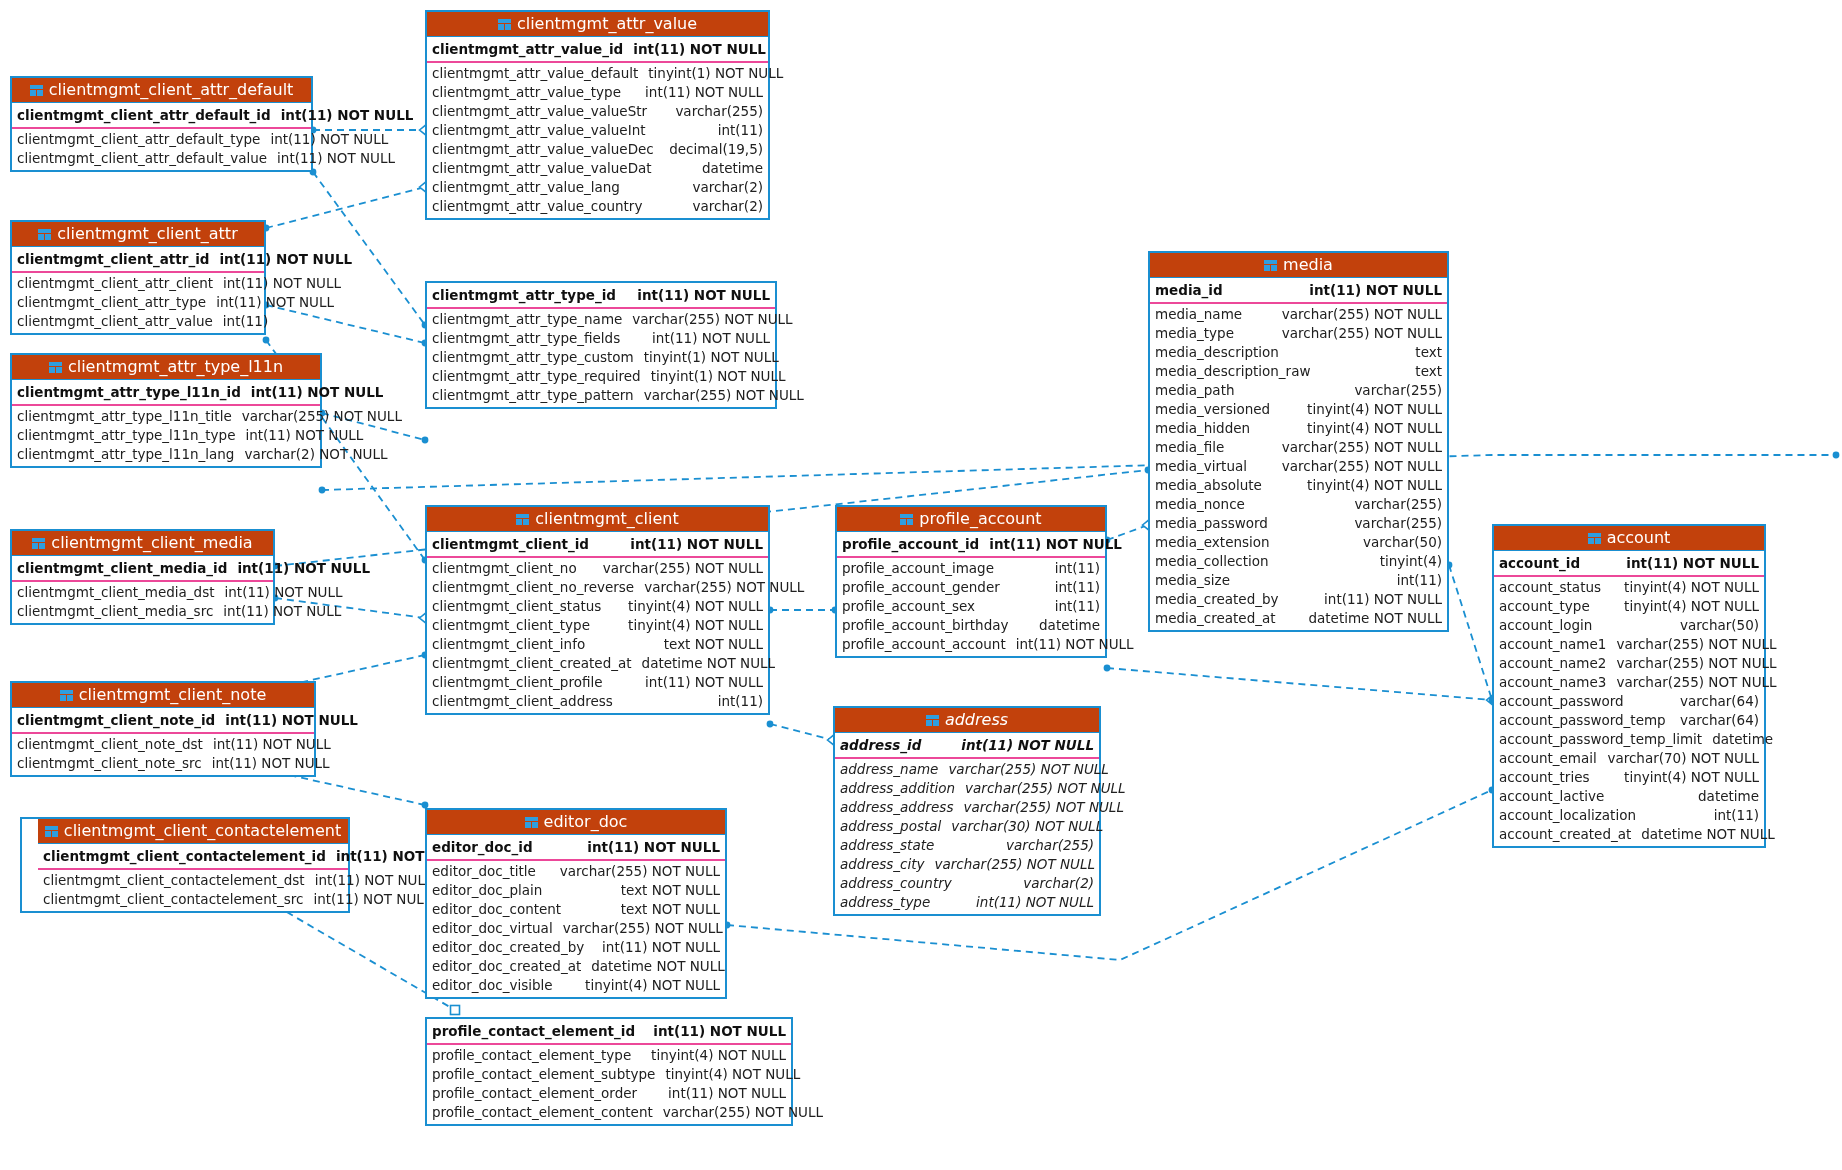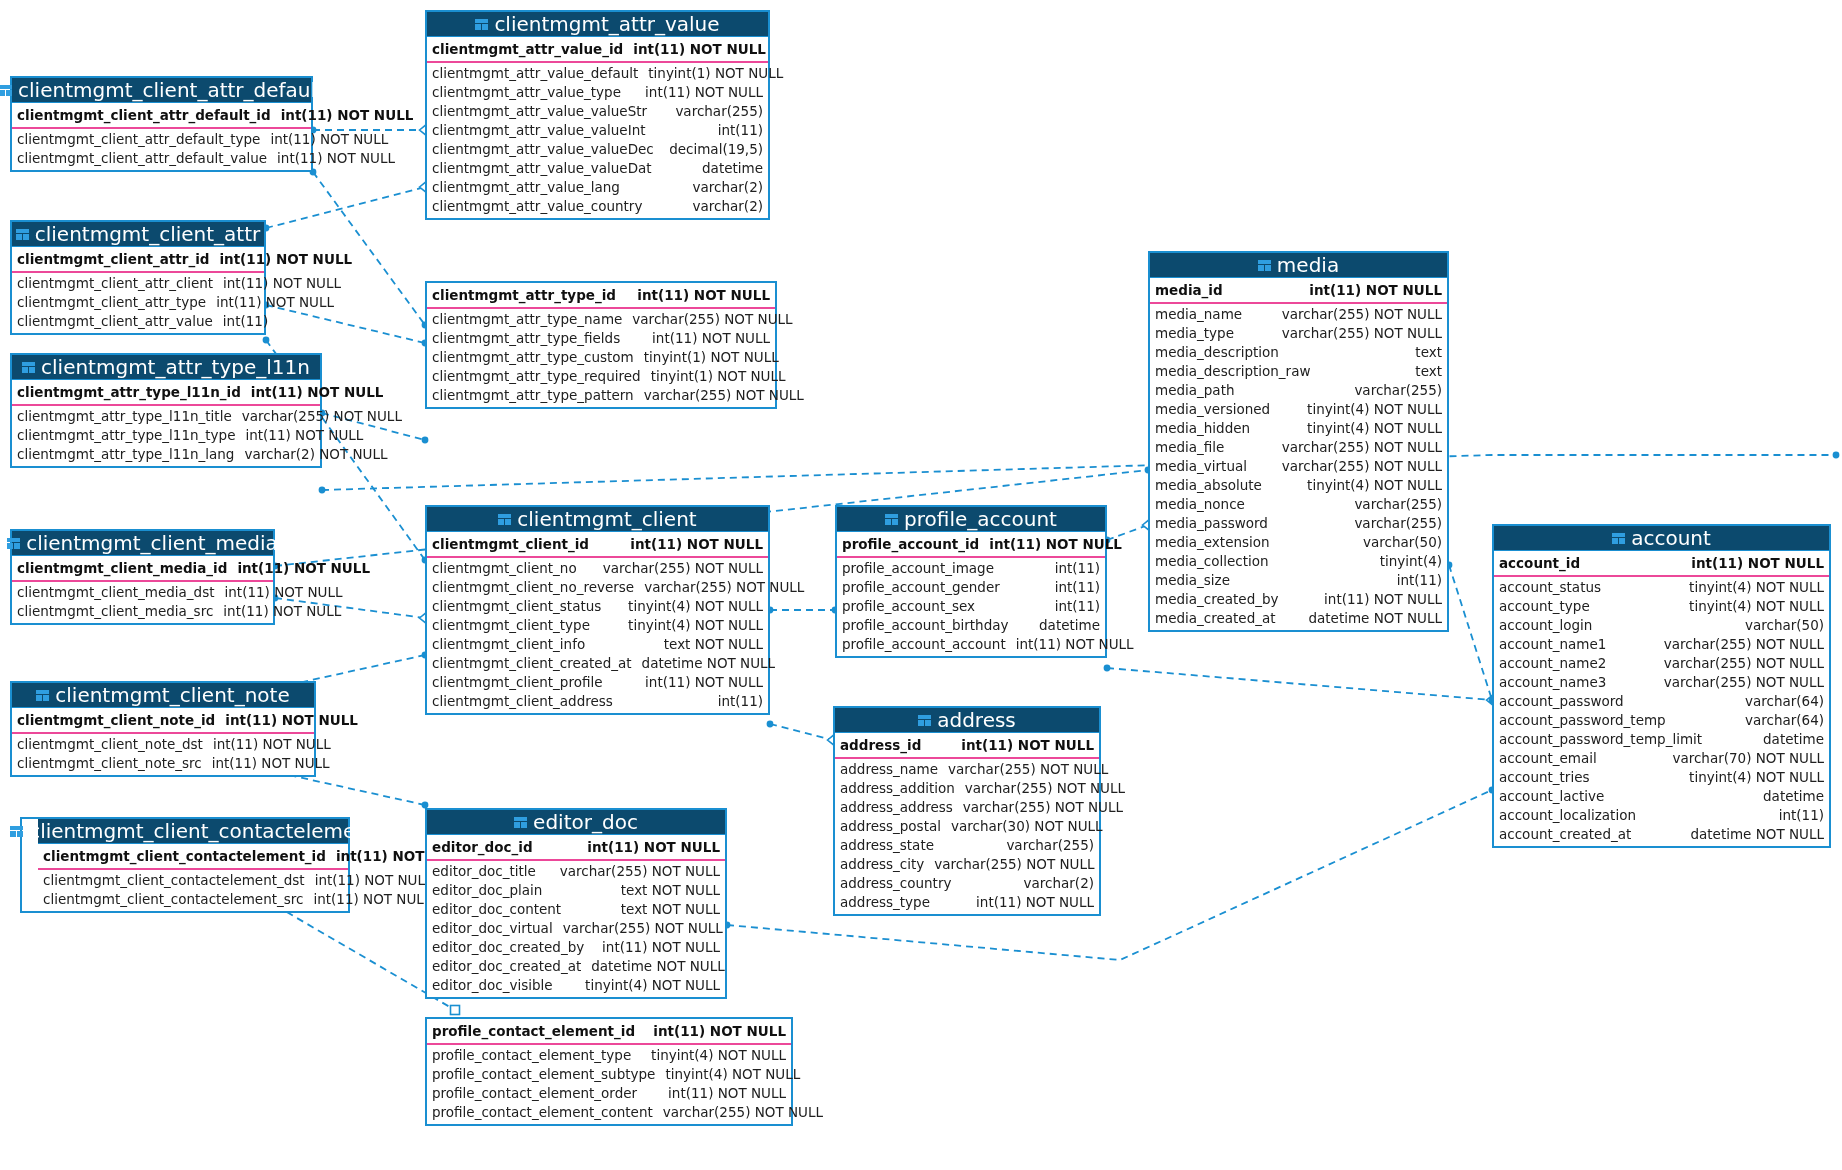--- a/index.html
+++ b/index.html
@@ -11,23 +11,23 @@
   #wires{position:absolute;left:0;top:0;width:1842px;height:1170px;pointer-events:none;}
 
   .tbl{
     position:absolute;
     background:#ffffff;
     border:2px solid #1a8fd1;
     box-sizing:border-box;
     box-shadow:0 0 0 0 rgba(0,0,0,0);
   }
   .tbl-title{
-    background:#0c4a6e;
+    background:#c2410c;
     color:#ffffff;
-    font-size:20px;
+    font-size:16px;
     height:24px;
     line-height:24px;
     text-align:center;
     white-space:nowrap;
     display:flex;
     align-items:center;
     justify-content:center;
     gap:6px;
     border-bottom:1px solid #1a8fd1;
   }
@@ -515,21 +515,21 @@
         <div class="row">
           <span class="nm">profile_account_birthday</span>
           <span class="ty">datetime</span>
         </div>
         <div class="row">
           <span class="nm">profile_account_account</span>
           <span class="ty">int(11) NOT NULL</span>
         </div>
       </div>
     </div>
-    <div class="tbl" style="left: 833px; top: 706px; width: 268px;">
+    <div class="tbl" style="left: 833px; top: 706px; width: 268px; font-style: italic;">
       <div class="tbl-title">
         <span class="tbl-icon">
           <i class="t"></i>
           <i class="bl"></i>
           <i class="br"></i>
         </span>
         <span>address</span>
       </div>
       <div class="pk-sec">
         <div class="row pk">
@@ -651,21 +651,21 @@
         <div class="row">
           <span class="nm">media_created_by</span>
           <span class="ty">int(11) NOT NULL</span>
         </div>
         <div class="row">
           <span class="nm">media_created_at</span>
           <span class="ty">datetime NOT NULL</span>
         </div>
       </div>
     </div>
-    <div class="tbl" style="left: 1492px; top: 524px; width: 339px;">
+    <div class="tbl" style="left: 1492px; top: 524px; width: 274px;">
       <div class="tbl-title">
         <span class="tbl-icon">
           <i class="t"></i>
           <i class="bl"></i>
           <i class="br"></i>
         </span>
         <span>account</span>
       </div>
       <div class="pk-sec">
         <div class="row pk">

